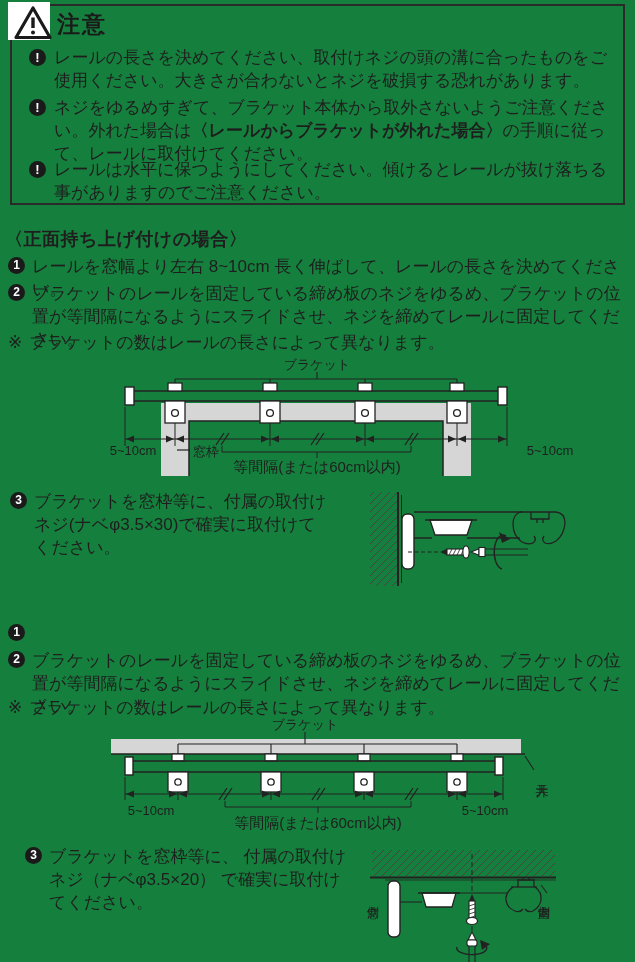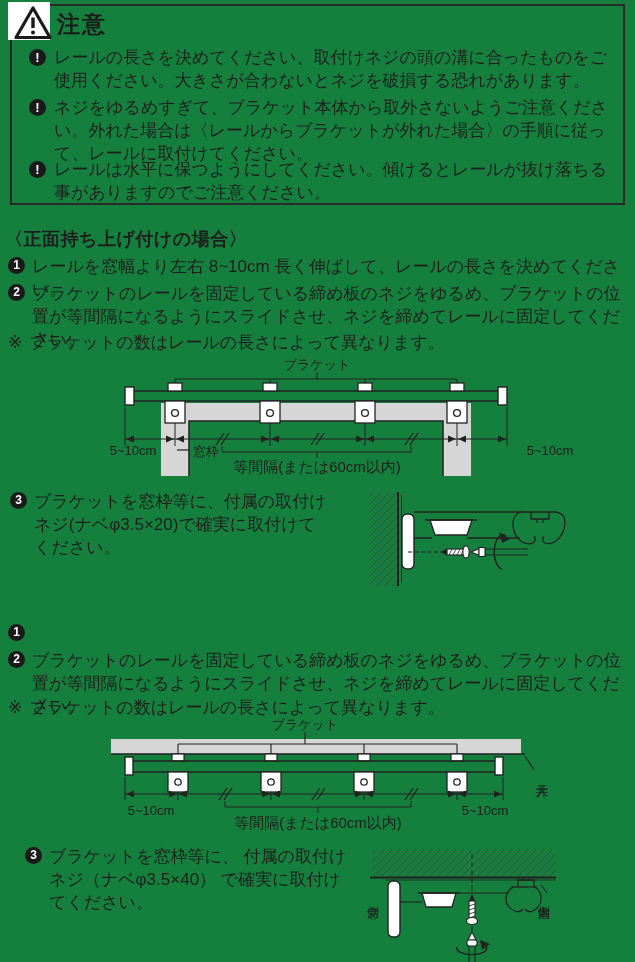--- a/index.html
+++ b/index.html
@@ -12,21 +12,21 @@
   .cbox{border:2px solid #2a2a2a;}
   .cpatch{background:#fff;}
   .ctitle{font-size:23px;font-weight:bold;letter-spacing:2px;color:#1a1a1a;}
   .citem{display:flex;gap:8px;font-size:17px;line-height:23px;}
   .citem .txt{width:562px;}
   .bang{
     flex-shrink:0;width:17px;height:17px;margin-top:3px;border-radius:50%;
     background:#1a1a1a;color:#fff;font-size:13px;font-weight:bold;
     display:flex;align-items:center;justify-content:center;
   }
-  .bold{font-weight:normal;margin-top:36px;}
+  .bold{font-weight:bold;margin-top:36px;}
   .h2{font-size:18px;font-weight:bold;letter-spacing:0.5px;}
   .step{display:flex;gap:7px;font-size:17px;line-height:23px;}
   .stepnum{
     flex-shrink:0;width:17px;height:17px;margin-top:2px;border-radius:50%;
     background:#1a1a1a;color:#fff;font-size:12px;font-weight:bold;
     display:flex;align-items:center;justify-content:center;
   }
   .note{display:flex;gap:7px;font-size:17px;line-height:23px;}
   svg text{font-family:"Liberation Sans","DejaVu Sans",sans-serif;fill:#1e1e1e;}
   .vtext{writing-mode:vertical-rl;}
@@ -124,21 +124,21 @@
       <text x="73" y="99" font-size="13" text-anchor="middle">5~10cm</text>
       <line x1="117" y1="94" x2="130" y2="94" stroke="#222" stroke-width="1.2"></line>
       <text x="133" y="100" font-size="13">窓枠</text>
       <text x="257" y="116" font-size="15" text-anchor="middle">等間隔(または60cm以内)</text>
       <text x="490" y="99" font-size="13" text-anchor="middle">5~10cm</text>
     </svg>
   </div>
 
   <div class="abs step" style="left:10px;top:490px;width:322px;">
     <span class="stepnum">3</span>
-    <span>ブラケットを窓枠等に、付属の取付けネジ(ナベφ3.5×20)で確実に取付けてください。</span>
+    <span>ブラケットを窓枠等に、付属の取付けネジ(ナベφ3.5×30)で確実に取付けてください。</span>
   </div>
 
   <div class="abs" style="left:370px;top:488px;">
     <svg width="205" height="105" viewBox="0 0 205 105">
       <defs>
         <pattern id="h3" width="8" height="8" patternUnits="userSpaceOnUse">
           <path d="M-1,9 L9,-1" stroke="#444" stroke-width="1"></path>
         </pattern>
       </defs>
       <rect x="0" y="4" width="28" height="94" fill="url(#h3)"></rect>
@@ -228,21 +228,21 @@
       <path d="M144,88 L152,76 M149,88 L157,76 M237,88 L245,76 M242,88 L250,76 M330,88 L338,76 M335,88 L343,76" stroke="#222" stroke-width="1.3" fill="none"></path>
       <path d="M150,89 V95 H336 V89 M243,95 V101" stroke="#222" stroke-width="1" fill="none"></path>
       <text x="76" y="103" font-size="13" text-anchor="middle">5~10cm</text>
       <text x="243" y="116" font-size="15" text-anchor="middle">等間隔(または60cm以内)</text>
       <text x="410" y="103" font-size="13" text-anchor="middle">5~10cm</text>
     </svg>
   </div>
 
   <div class="abs step" style="left:25px;top:845px;width:322px;">
     <span class="stepnum">3</span>
-    <span>ブラケットを窓枠等に、 付属の取付けネジ（ナベφ3.5×40） で確実に取付けてください。</span>
+    <span>ブラケットを窓枠等に、 付属の取付けネジ（ナベφ3.5×20） で確実に取付けてください。</span>
   </div>
 
   <div class="abs" style="left:365px;top:845px;">
     <svg width="195" height="117" viewBox="0 0 195 117">
       <defs>
         <pattern id="h4" width="8" height="8" patternUnits="userSpaceOnUse">
           <path d="M-1,9 L9,-1" stroke="#444" stroke-width="1"></path>
         </pattern>
       </defs>
       <rect x="7" y="5" width="183" height="27" fill="url(#h4)"></rect>

